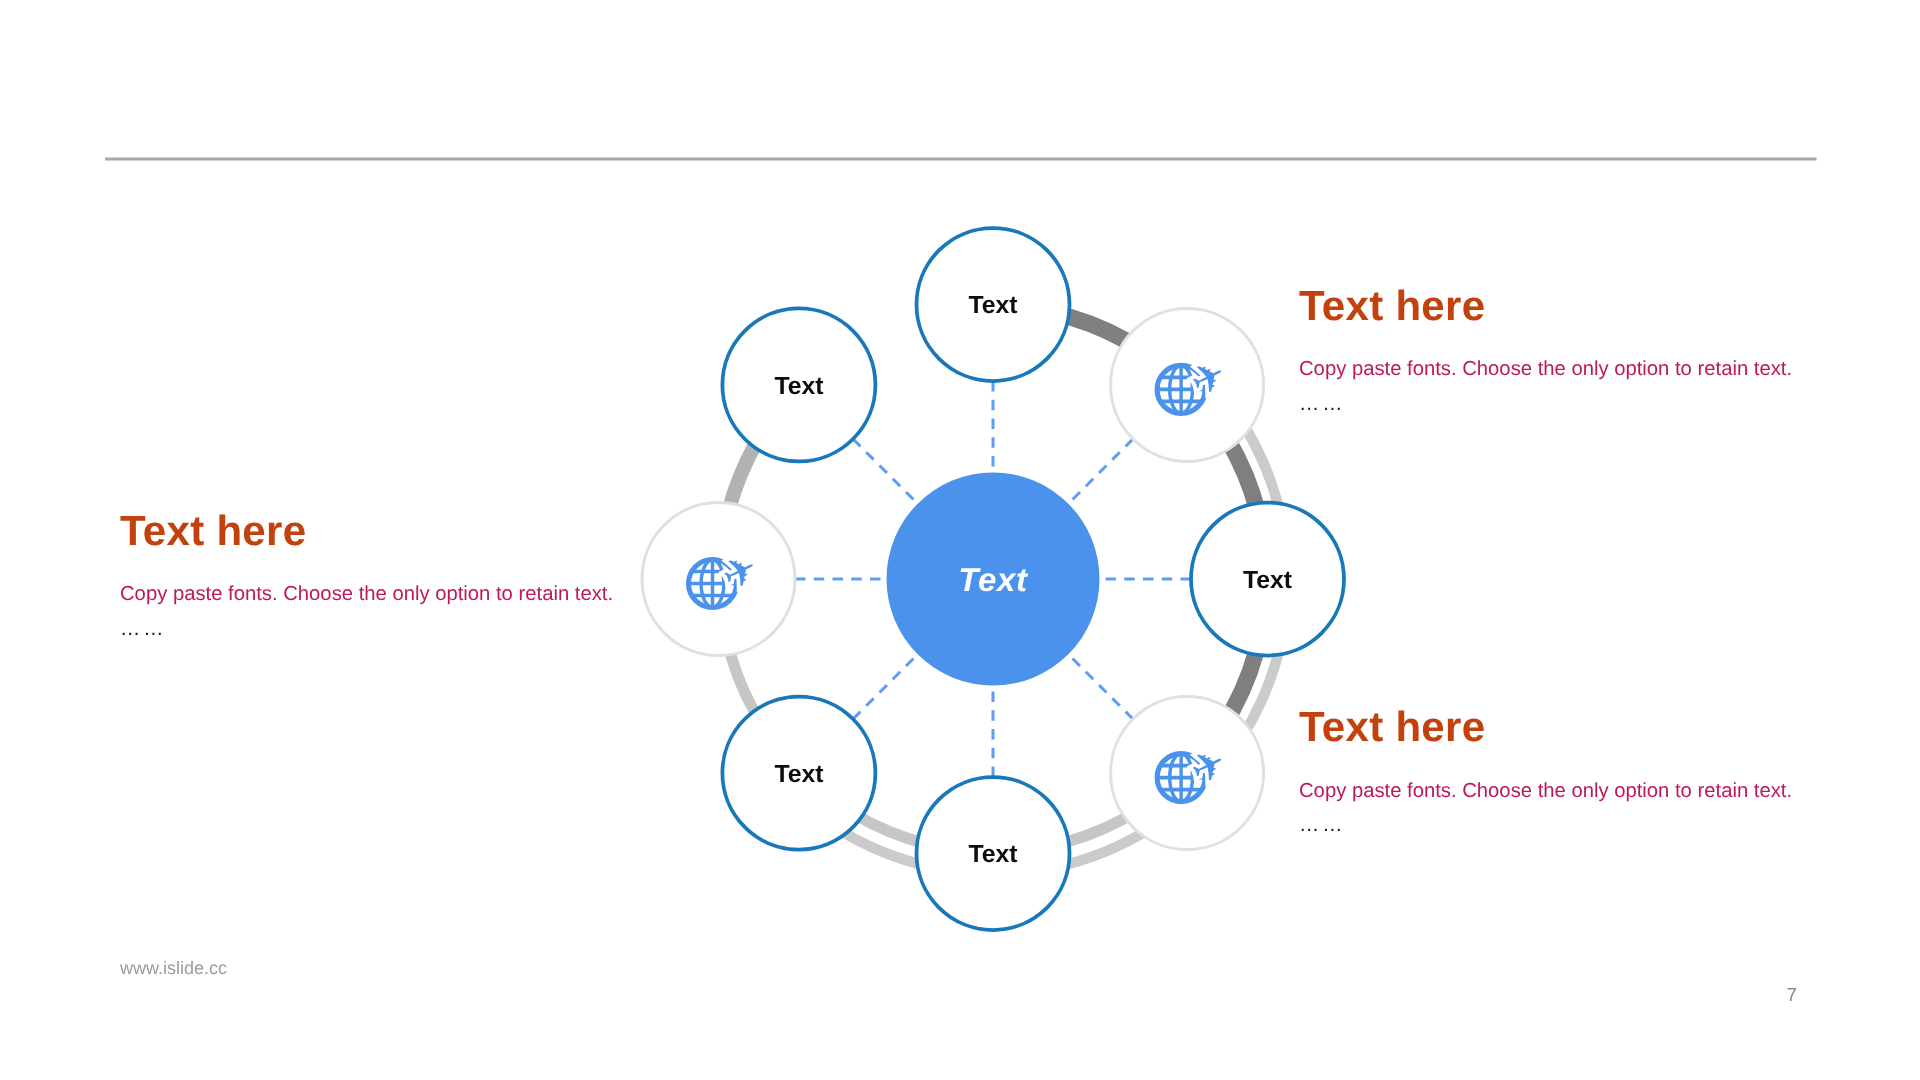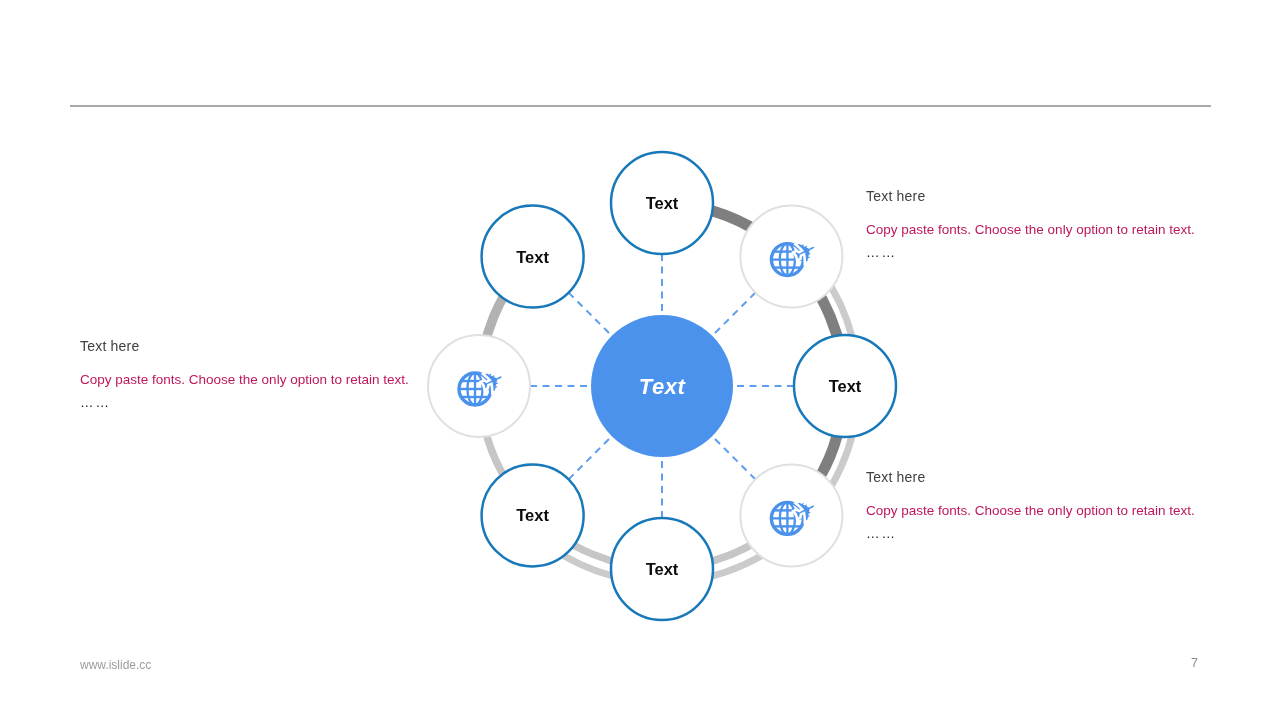--- a/index.html
+++ b/index.html
@@ -6,21 +6,21 @@
   .slide{
     position:relative;width:1280px;height:720px;background:#ffffff;
     overflow:hidden;font-family:"Liberation Sans",sans-serif;
   }
   .top-divider{
     position:absolute;left:70px;top:105px;width:1141px;height:1.5px;
     background:#a8a8a8;
   }
   .text-block{position:absolute;width:340px;}
   .text-block h3{
-    margin:0 0 15px 0;font-size:14px;font-weight:normal;color:#404040;
+    margin:0 0 15px 0;font-size:28px;font-weight:bold;color:#c2410c;
     letter-spacing:0.2px;
   }
   .text-block .body{
     margin:0;font-size:13.5px;line-height:21px;color:#be185d;
     text-align:justify;
   }
   .text-block .dots{
     margin:2px 0 0 0;font-size:13.5px;line-height:21px;color:#1a1a1a;
     letter-spacing:2px;
   }
@@ -30,21 +30,21 @@
   .diagram-svg{position:absolute;left:402px;top:126px;}
   .node-text{
     font-family:"Liberation Sans",sans-serif;font-size:16.5px;font-weight:bold;
     fill:#0d0d0d;
   }
   .center-text{
     font-family:"Liberation Sans",sans-serif;font-size:22px;font-weight:bold;
     font-style:italic;fill:#ffffff;letter-spacing:0.5px;
   }
   .footer-url{
-    position:absolute;left:80px;top:658px;font-size:12px;color:#9b9b9b;
+    position:absolute;left:80px;top:638px;font-size:12px;color:#9b9b9b;
   }
   .page-number{
     position:absolute;right:82px;top:656px;font-size:12.5px;color:#8a8a8a;
   }
 </style>
 </head>
 <body>
 
 <div class="slide">
 

